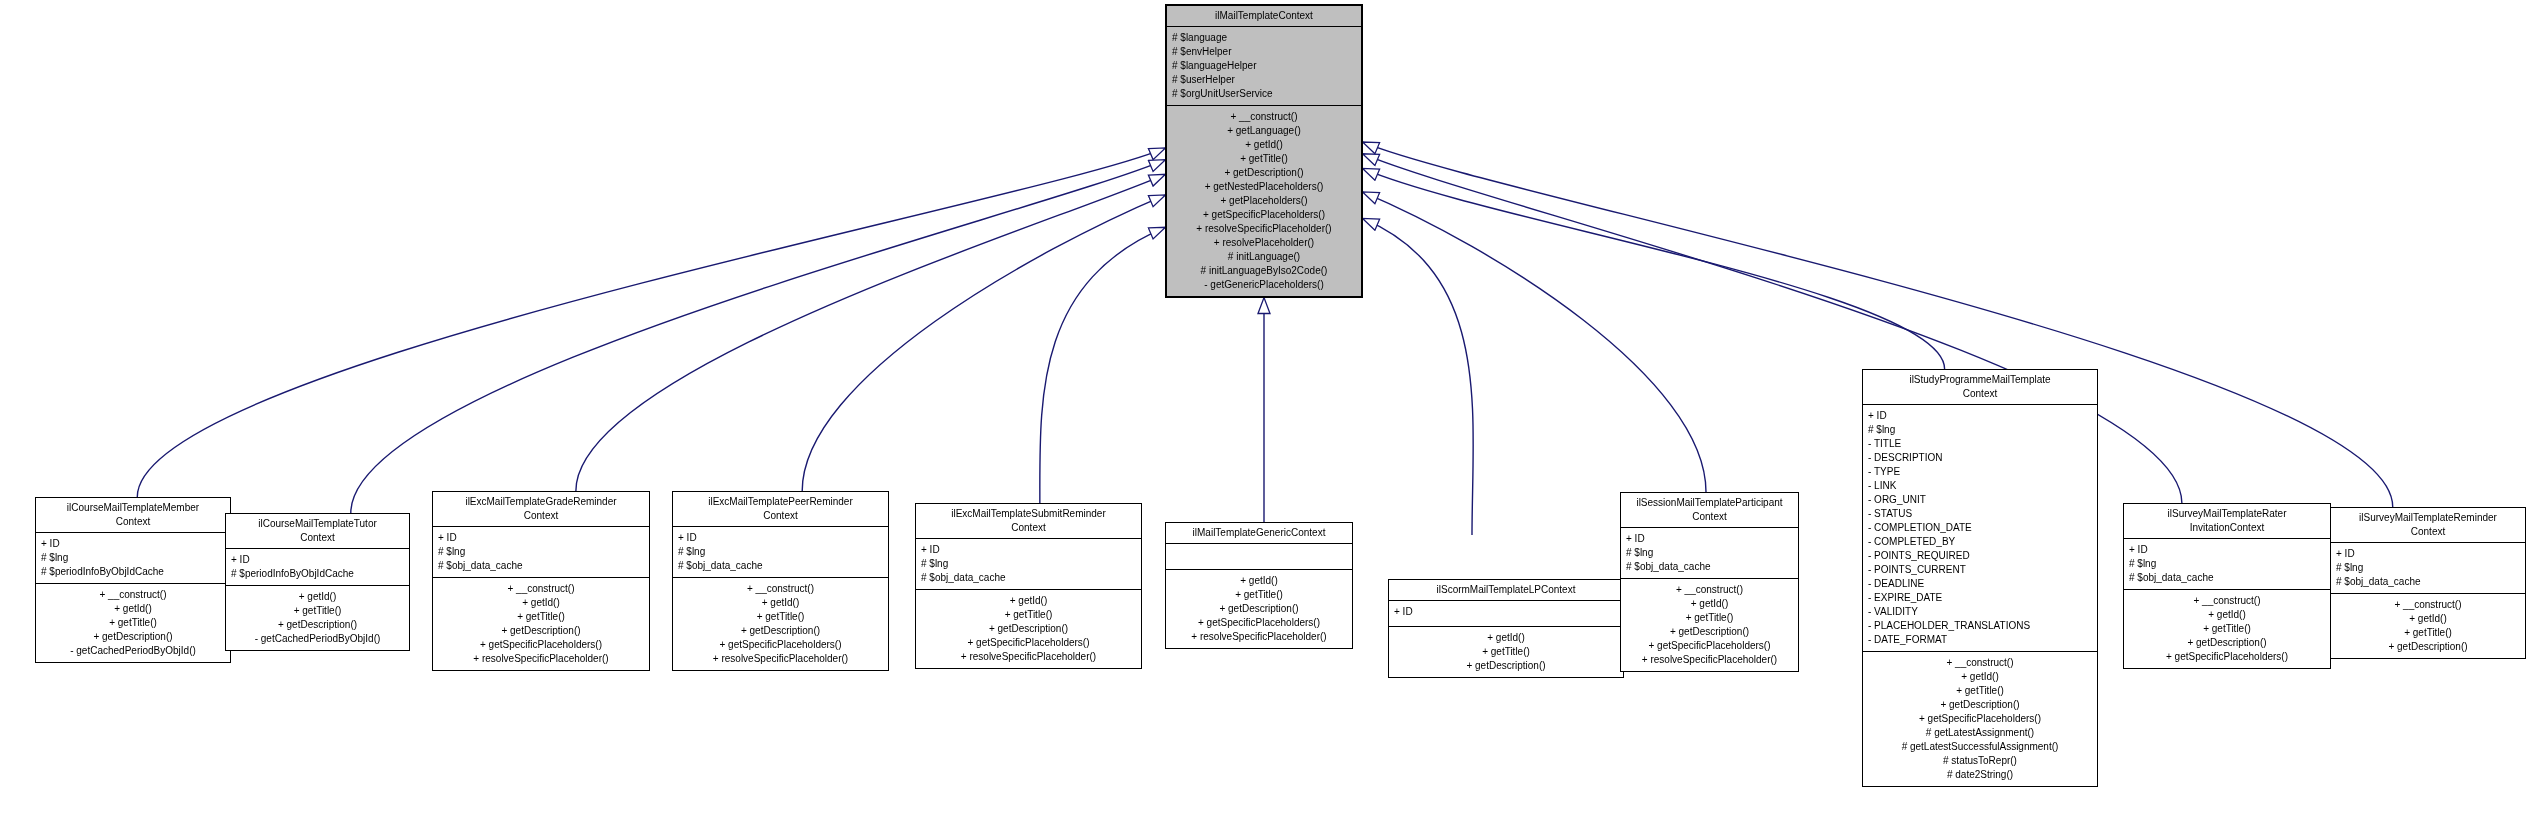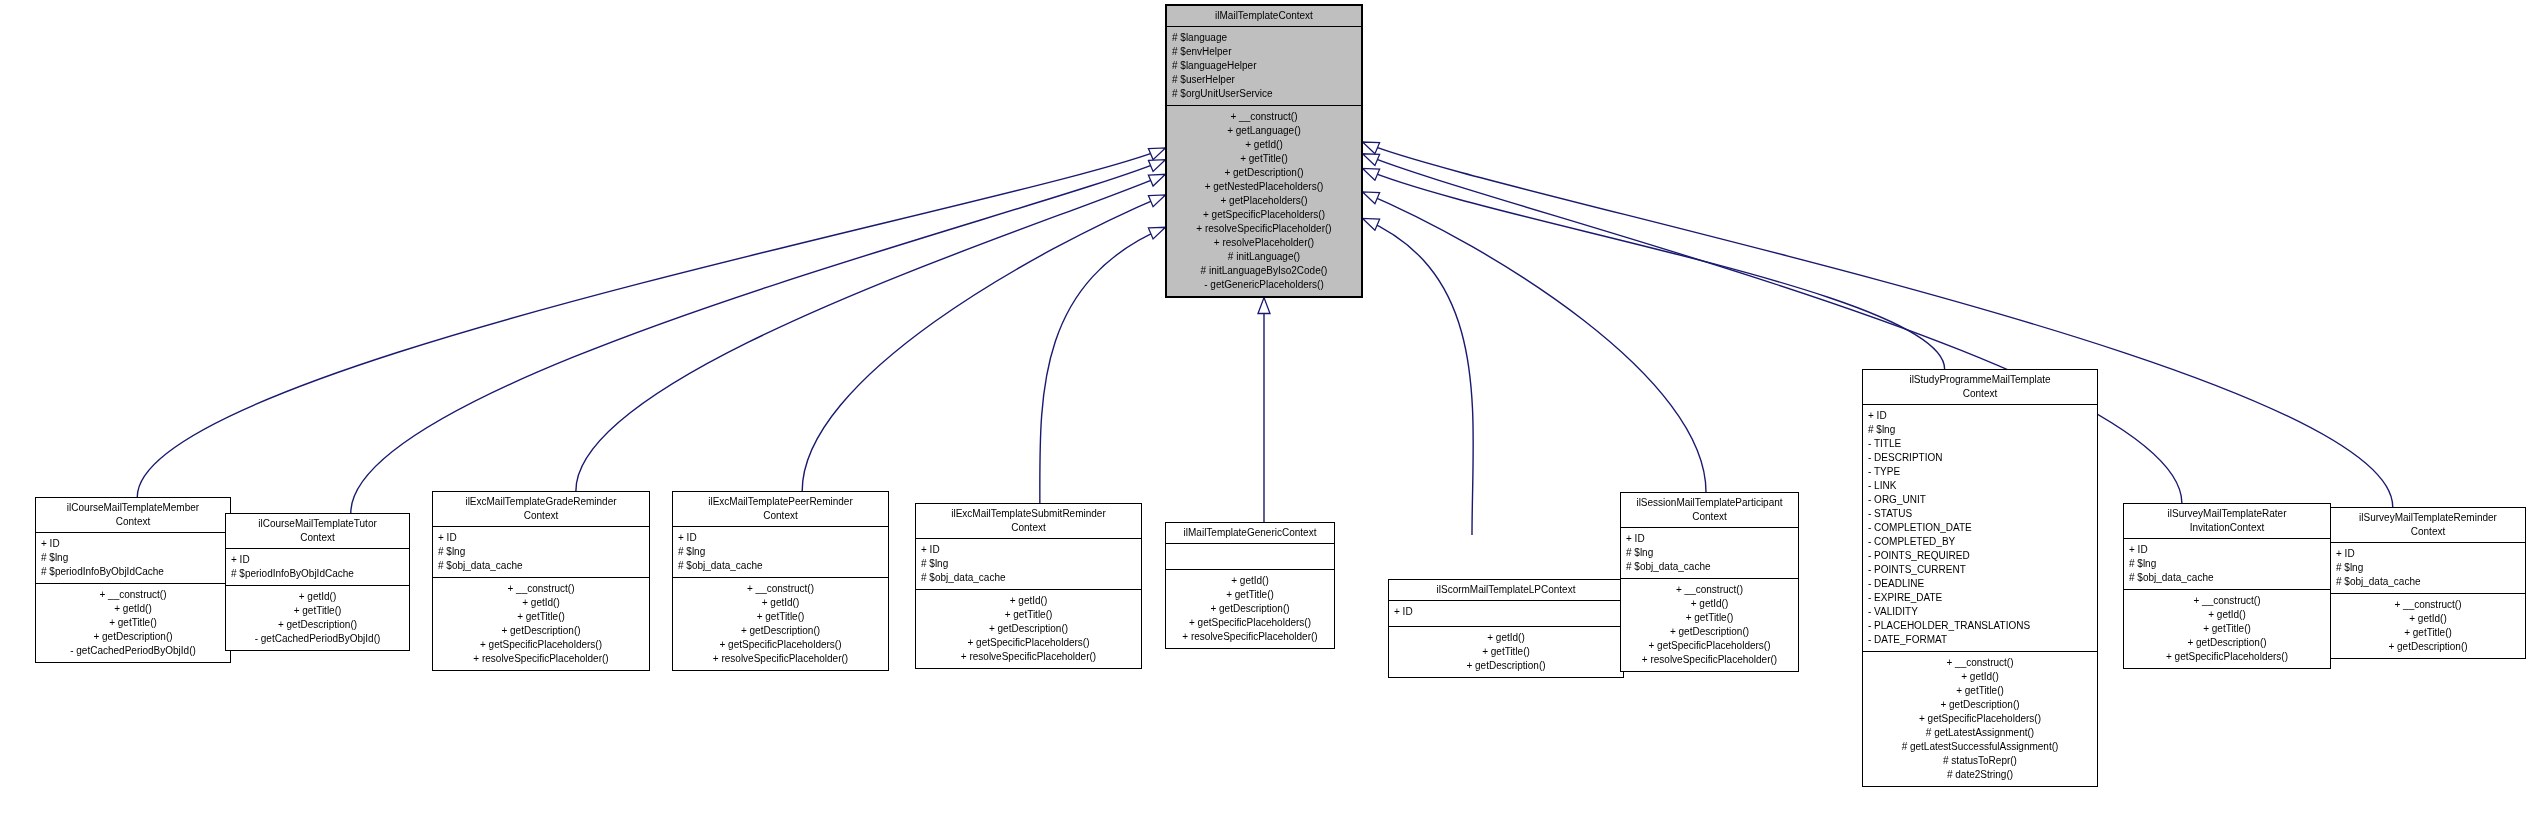--- a/index.html
+++ b/index.html
@@ -169,21 +169,21 @@
         <div class="uml-row"># $obj_data_cache</div>
       </div>
       <div class="uml-methods">
         <div class="uml-row">+ getId()</div>
         <div class="uml-row">+ getTitle()</div>
         <div class="uml-row">+ getDescription()</div>
         <div class="uml-row">+ getSpecificPlaceholders()</div>
         <div class="uml-row">+ resolveSpecificPlaceholder()</div>
       </div>
     </div>
-    <div class="uml-class" style="left: 1165px; top: 522px; width: 170px;">
+    <div class="uml-class" style="left: 1165px; top: 522px; width: 188px;">
       <div class="uml-title">
         <div class="uml-row">ilMailTemplateGenericContext</div>
       </div>
       <div class="uml-attrs"></div>
       <div class="uml-methods">
         <div class="uml-row">+ getId()</div>
         <div class="uml-row">+ getTitle()</div>
         <div class="uml-row">+ getDescription()</div>
         <div class="uml-row">+ getSpecificPlaceholders()</div>
         <div class="uml-row">+ resolveSpecificPlaceholder()</div>

